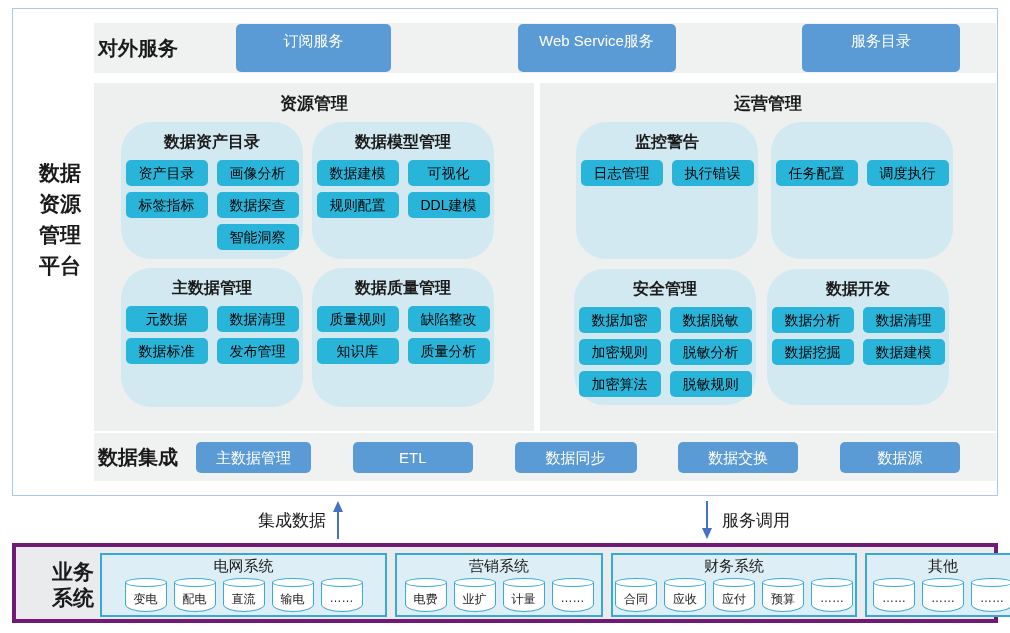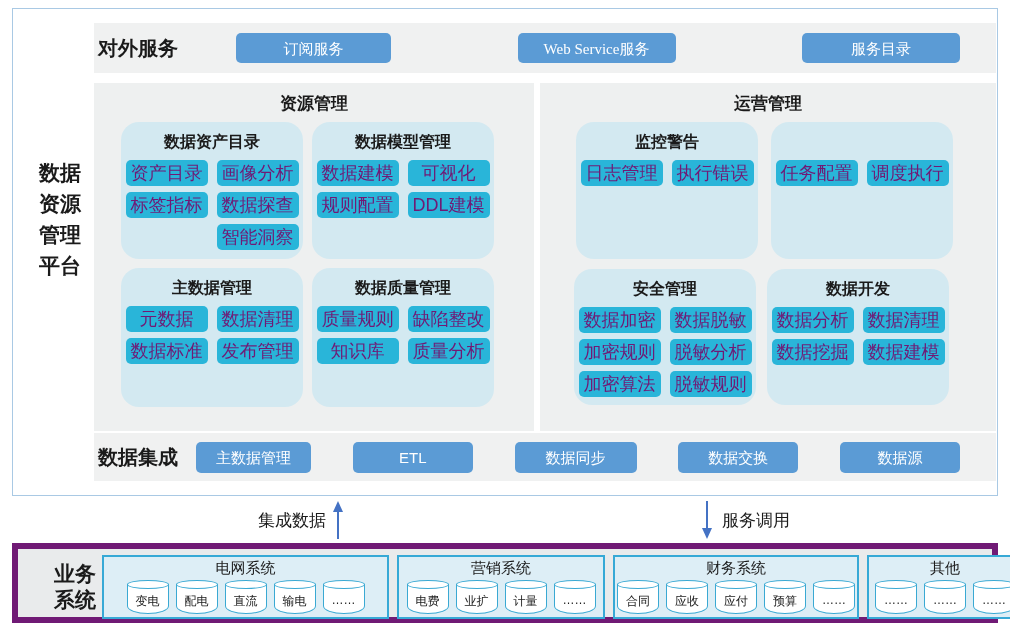--- a/index.html
+++ b/index.html
@@ -12,42 +12,42 @@
 
   
   .hbar { position:absolute; left:81px; width:902px; background:#f0f1f1; display:flex; align-items:center; }
   .services-bar { top:14px; height:50px; }
   .integration-bar { top:424px; height:48px; }
   .bar-label { font-weight:bold; font-size:20px; padding-left:4px; width:100px; flex:0 0 auto; }
   .bar-buttons { flex:1; display:flex; justify-content:space-between; align-items:center; }
   .services-bar .bar-buttons { margin-left:42px; margin-right:36px; }
   .integration-bar .bar-buttons { margin-left:2px; margin-right:36px; }
   .blue-btn { background:#5b9bd5; color:#fff; text-align:center; border-radius:5px; font-size:15px; }
-  .services-bar .blue-btn { height:30px; line-height:33px;font-family:Liberation Serif, serif; }
+  .services-bar .blue-btn { height:48px; line-height:33px; }
   .integration-bar .blue-btn { height:31px; line-height:31px; }
 
   
   .panel { position:absolute; top:74px; height:348px; background:#eef0f0; }
   .panel-resource { left:81px; width:440px; }
   .panel-operation { left:527px; width:456px; }
   .panel-title { text-align:center; font-weight:bold; font-size:17px; padding-top:9px; }
 
   
-  .group { position:absolute; width:182px; background:#d3e9f1; border-radius:18px; }
+  .group { position:absolute; width:182px; background:#d3e9f1; border-radius:30px; }
   .group-title { text-align:center; font-weight:bold; font-size:16px; padding-top:10px; height:33px; }
   .btn-grid { display:grid; grid-template-columns:repeat(2,82px); gap:6px 9px; justify-content:center; margin-top:5px; }
-  .tbtn { height:26px; line-height:26px; background:#29b5d9; color:#701a75; font-size:18px; text-align:center; border-radius:5px; overflow:hidden; white-space:nowrap; }
+  .tbtn { height:26px; line-height:26px; background:#29b5d9; color:#000000; font-size:14px; text-align:center; border-radius:5px; overflow:hidden; white-space:nowrap; }
   .cell-empty { height:26px; }
 
   
   .flow-label { position:absolute; font-size:17px; color:#1a1a1a; }
   .flow-arrow { position:absolute; }
 
   
-  .business { position:absolute; left:12px; top:543px; width:986px; height:80px; background:#e9ebec; border:6px solid #701a75; }
+  .business { position:absolute; left:12px; top:543px; width:986px; height:80px; background:#e9ebec; border:4px solid #701a75; }
   .business-label { position:absolute; left:22px; top:12px; width:70px; text-align:center; font-weight:bold; font-size:21px; line-height:26px; }
   .systems-row { position:absolute; left:84px; top:6px; display:flex; gap:8px; }
   .system-box { background:#ddeef6; border:2px solid #37a9d6; height:64px; }
   .system-title { text-align:center; font-size:15px; margin-top:2px; }
   .cyl-row { display:flex; justify-content:center; gap:7px; margin-top:2px; }
   .cylinder { position:relative; width:42px; height:34px; flex:0 0 auto; }
   .cyl-body { position:absolute; left:0; right:0; top:4px; bottom:0; background:#fff; border:1px solid #3aa9d3; border-radius:0 0 21px 21px / 0 0 8px 8px; }
   .cyl-top { position:absolute; left:0; right:0; top:0; height:9px; background:#fff; border:1px solid #3aa9d3; border-radius:50%; }
   .cyl-label { position:absolute; left:0; right:0; top:13px; text-align:center; font-size:12px; }
   .w258{width:287px;} .w208{width:208px;} .w246{width:246px;} .w156{width:156px;}

